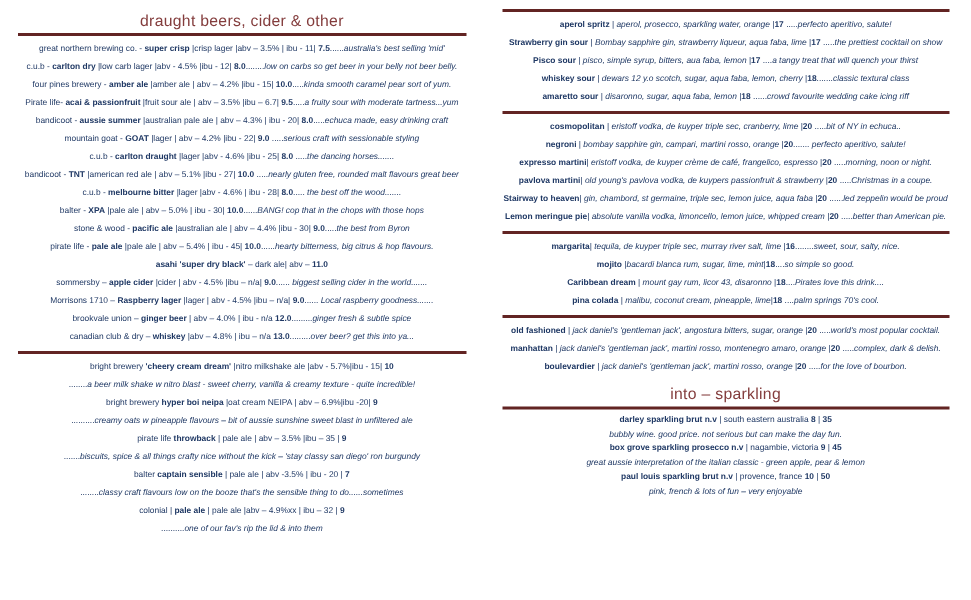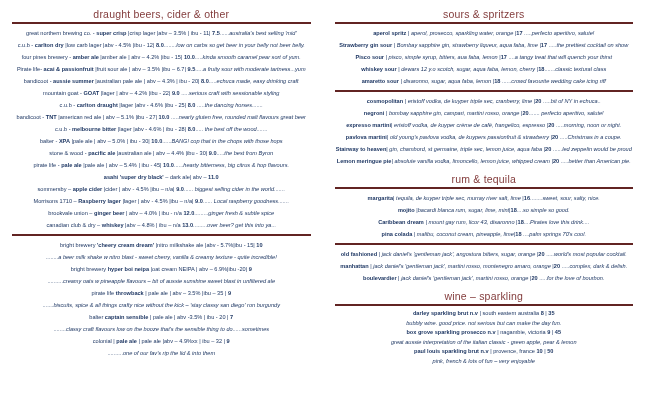--- a/index.html
+++ b/index.html
@@ -49,53 +49,51 @@
         <div class="menu-line"><span>pirate life </span><span class="b">throwback</span><span> | pale ale | abv – 3.5% |ibu – 35 | </span><span class="b">9</span></div>
         <div class="menu-line"><span>.......</span><span class="i">biscuits, spice &amp; all things crafty nice without the kick – 'stay classy san diego' ron burgundy</span></div>
         <div class="menu-line"><span>balter </span><span class="b">captain sensible</span><span> | pale ale | abv -3.5% | ibu - 20 | </span><span class="b">7</span></div>
         <div class="menu-line"><span>........</span><span class="i">classy craft flavours low on the booze that's the sensible thing to do......sometimes</span></div>
         <div class="menu-line"><span>colonial | </span><span class="b">pale ale</span><span> | pale ale |abv – 4.9%xx | ibu – 32 | </span><span class="b">9</span></div>
         <div class="menu-line"><span>..........</span><span class="i">one of our fav's rip the lid &amp; into them</span></div>
       </div>
     </div>
   <div class="col" id="col-right">
       <div class="section">
-        <div class="section-title"><span>sours &amp; spritzers</span></div>
         <div class="rule"></div>
         <div class="menu-line"><span class="b">aperol spritz</span><span> | </span><span class="i">aperol, prosecco, sparkling water, orange</span><span> |</span><span class="b">17</span><span> .....</span><span class="i">perfecto aperitivo, salute!</span></div>
         <div class="menu-line"><span class="b">Strawberry gin sour</span><span> | </span><span class="i">Bombay sapphire gin, strawberry liqueur, aqua faba, lime</span><span> |</span><span class="b">17</span><span> .....</span><span class="i">the prettiest cocktail on show</span></div>
         <div class="menu-line"><span class="b">Pisco sour</span><span> | </span><span class="i">pisco, simple syrup, bitters, aua faba, lemon</span><span> |</span><span class="b">17</span><span> ....</span><span class="i">a tangy treat that will quench your thirst</span></div>
         <div class="menu-line"><span class="b">whiskey sour</span><span> | </span><span class="i">dewars 12 y.o scotch, sugar, aqua faba, lemon, cherry</span><span> |</span><span class="b">18</span><span>.......</span><span class="i">classic textural class</span></div>
         <div class="menu-line"><span class="b">amaretto sour</span><span> | </span><span class="i">disaronno, sugar, aqua faba, lemon</span><span> |</span><span class="b">18</span><span> ......</span><span class="i">crowd favourite wedding cake icing riff</span></div>
       </div>
       <div class="section">
         <div class="rule"></div>
         <div class="menu-line"><span class="b">cosmopolitan</span><span> | </span><span class="i">eristoff vodka, de kuyper triple sec, cranberry, lime</span><span> |</span><span class="b">20</span><span> .....</span><span class="i">bit of NY in echuca..</span></div>
         <div class="menu-line"><span class="b">negroni</span><span> | </span><span class="i">bombay sapphire gin, campari, martini rosso, orange</span><span> |</span><span class="b">20</span><span>....... </span><span class="i">perfecto aperitivo, salute!</span></div>
         <div class="menu-line"><span class="b">expresso martini</span><span>| </span><span class="i">eristoff vodka, de kuyper crème de café, frangelico, espresso</span><span> |</span><span class="b">20</span><span> .....</span><span class="i">morning, noon or night.</span></div>
         <div class="menu-line"><span class="b">pavlova martini</span><span>| </span><span class="i">old young's pavlova vodka, de kuypers passionfruit &amp; strawberry</span><span> |</span><span class="b">20</span><span> .....</span><span class="i">Christmas in a coupe.</span></div>
         <div class="menu-line"><span class="b">Stairway to heaven</span><span>| </span><span class="i">gin, chambord, st germaine, triple sec, lemon juice, aqua faba</span><span> |</span><span class="b">20</span><span> ......</span><span class="i">led zeppelin would be proud</span></div>
         <div class="menu-line"><span class="b">Lemon meringue pie</span><span>| </span><span class="i">absolute vanilla vodka, limoncello, lemon juice, whipped cream</span><span> |</span><span class="b">20</span><span> .....</span><span class="i">better than American pie.</span></div>
       </div>
       <div class="section">
-        <div class="section-title"><span>rum &amp; tequila</span></div>
         <div class="rule"></div>
         <div class="menu-line"><span class="b">margarita</span><span>| </span><span class="i">tequila, de kuyper triple sec, murray river salt, lime</span><span> |</span><span class="b">16</span><span>........</span><span class="i">sweet, sour, salty, nice.</span></div>
         <div class="menu-line"><span class="b">mojito</span><span> |</span><span class="i">bacardi blanca rum, sugar, lime, mint</span><span>|</span><span class="b">18</span><span>....</span><span class="i">so simple so good.</span></div>
         <div class="menu-line"><span class="b">Caribbean dream</span><span> | </span><span class="i">mount gay rum, licor 43, disaronno</span><span> |</span><span class="b">18</span><span>....</span><span class="i">Pirates love this drink....</span></div>
         <div class="menu-line"><span class="b">pina colada</span><span> | </span><span class="i">malibu, coconut cream, pineapple, lime</span><span>|</span><span class="b">18</span><span> ....</span><span class="i">palm springs 70's cool.</span></div>
       </div>
       <div class="section">
         <div class="rule"></div>
         <div class="menu-line"><span class="b">old fashioned</span><span> | </span><span class="i">jack daniel's 'gentleman jack', angostura bitters, sugar, orange</span><span> |</span><span class="b">20</span><span> .....</span><span class="i">world's most popular cocktail.</span></div>
         <div class="menu-line"><span class="b">manhattan</span><span> | </span><span class="i">jack daniel's 'gentleman jack', martini rosso, montenegro amaro, orange</span><span> |</span><span class="b">20</span><span> .....</span><span class="i">complex, dark &amp; delish.</span></div>
         <div class="menu-line"><span class="b">boulevardier</span><span> | </span><span class="i">jack daniel's 'gentleman jack', martini rosso, orange</span><span> |</span><span class="b">20</span><span> .....</span><span class="i">for the love of bourbon.</span></div>
       </div>
       <div class="section tight">
-        <div class="section-title"><span>wine – sparkling</span></div>
+        <div class="section-title"><span>into – sparkling</span></div>
         <div class="rule"></div>
         <div class="menu-line"><span class="b">darley sparkling brut n.v</span><span> | south eastern australia </span><span class="b">8</span><span> | </span><span class="b">35</span></div>
         <div class="menu-line"><span class="i">bubbly wine. good price. not serious but can make the day fun.</span></div>
         <div class="menu-line"><span class="b">box grove sparkling prosecco n.v</span><span> | nagambie, victoria </span><span class="b">9</span><span> | </span><span class="b">45</span></div>
         <div class="menu-line"><span class="i">great aussie interpretation of the italian classic - green apple, pear &amp; lemon</span></div>
         <div class="menu-line"><span class="b">paul louis sparkling brut n.v</span><span> | provence, france </span><span class="b">10</span><span> | </span><span class="b">50</span></div>
         <div class="menu-line"><span class="i">pink, french &amp; lots of fun – very enjoyable</span></div>
       </div>
     </div>
 </div>

